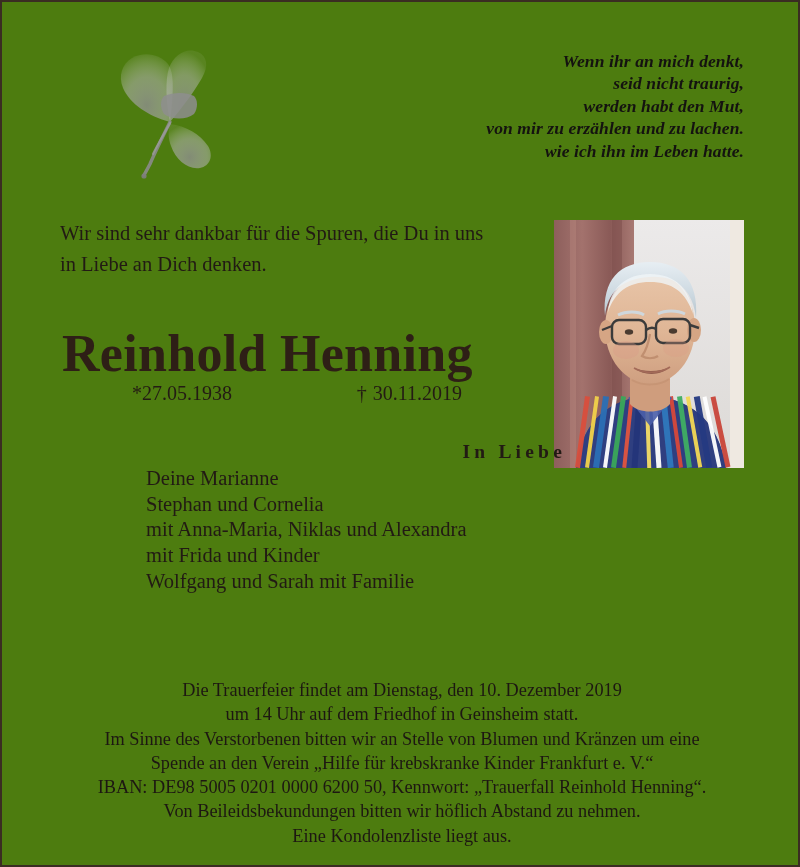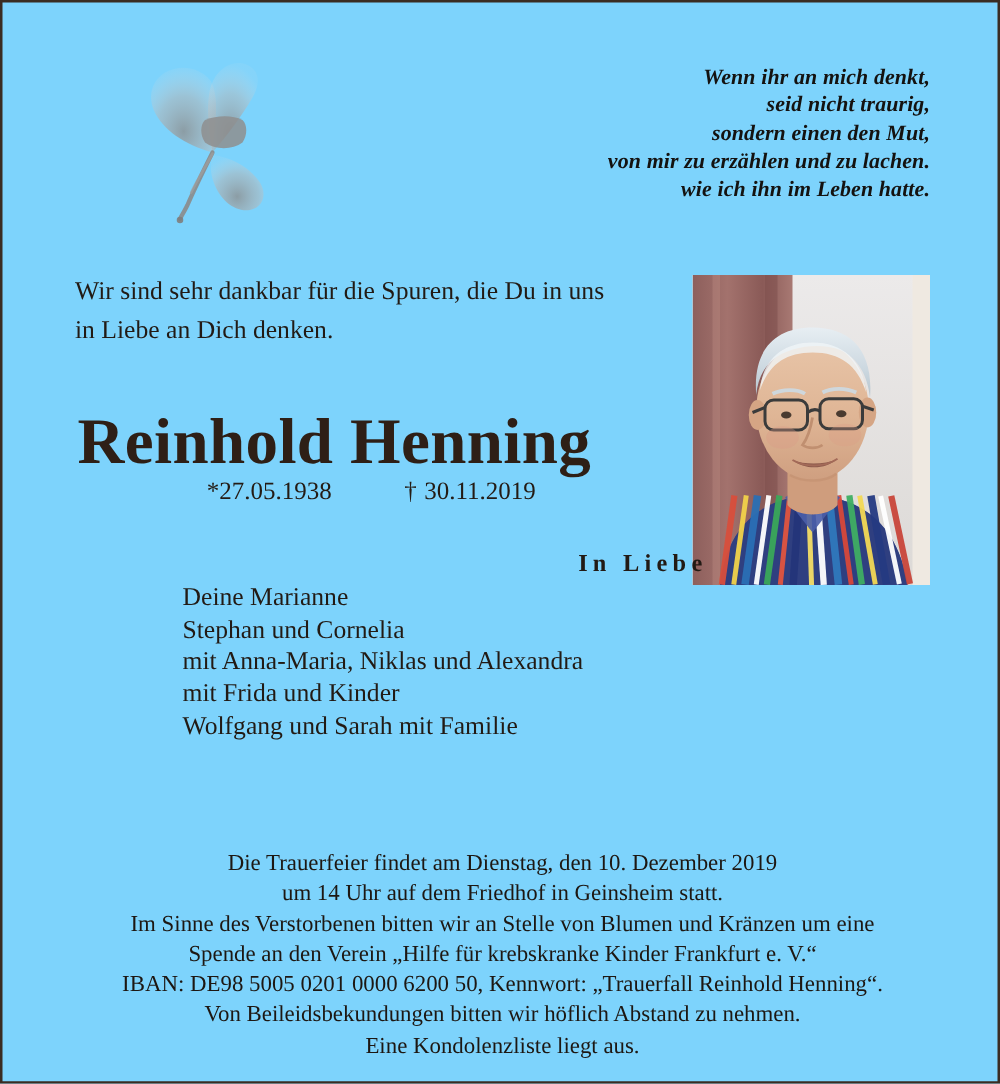--- a/index.html
+++ b/index.html
@@ -8,21 +8,21 @@
     background: #ffffff;
   }
   body {
     font-family: "Liberation Serif", "DejaVu Serif", serif;
   }
   .page {
     position: relative;
     width: 800px;
     height: 867px;
     box-sizing: border-box;
-    background: #7dd3fc;
+    background: #4d7c0f;
     border: 2px solid #3a2c22;
     overflow: hidden;
   }
 
   
   .top-block {
     position: absolute;
     left: 0;
     top: 0;
     width: 800px;
@@ -86,21 +86,21 @@
     letter-spacing: 0.3px;
   }
   .dates {
     position: absolute;
     left: 130px;
     top: 380px;
     width: 330px;
     font-size: 20px;
     color: #241b14;
     display: flex;
-    justify-content: center;
+    justify-content: space-between;
     gap: 58px;
   }
   .dates .dagger { margin-right: 6px; }
 
   
   .family {
     position: absolute;
     left: 144px;
     top: 437px;
     width: 420px;
@@ -161,21 +161,21 @@
 
         <path d="M62 92 C55 106 48 120 42 134 C39 140 37 143 36 145" stroke="#8b8b8b" stroke-width="3.4" fill="none" stroke-linecap="round" opacity="0.9"></path>
         <path d="M62 93 C56 104 50 114 45 124" stroke="#9d9d9d" stroke-width="2.2" fill="none" stroke-linecap="round" opacity="0.75"></path>
         <circle cx="36" cy="146" r="2.6" fill="#7e7e7e" opacity="0.9"></circle>
       </svg>
     </div>
 
     <div class="verse">
       <div>Wenn ihr an mich denkt,</div>
       <div>seid nicht traurig,</div>
-      <div>sondern einen den Mut,</div>
+      <div>werden habt den Mut,</div>
       <div>von mir zu erzählen und zu lachen.</div>
       <div>wie ich ihn im Leben hatte.</div>
     </div>
   </div>
 
   <div class="intro">
     <div>Wir sind sehr dankbar für die Spuren, die Du in uns</div>
     <div>in Liebe an Dich denken.</div>
   </div>
 

